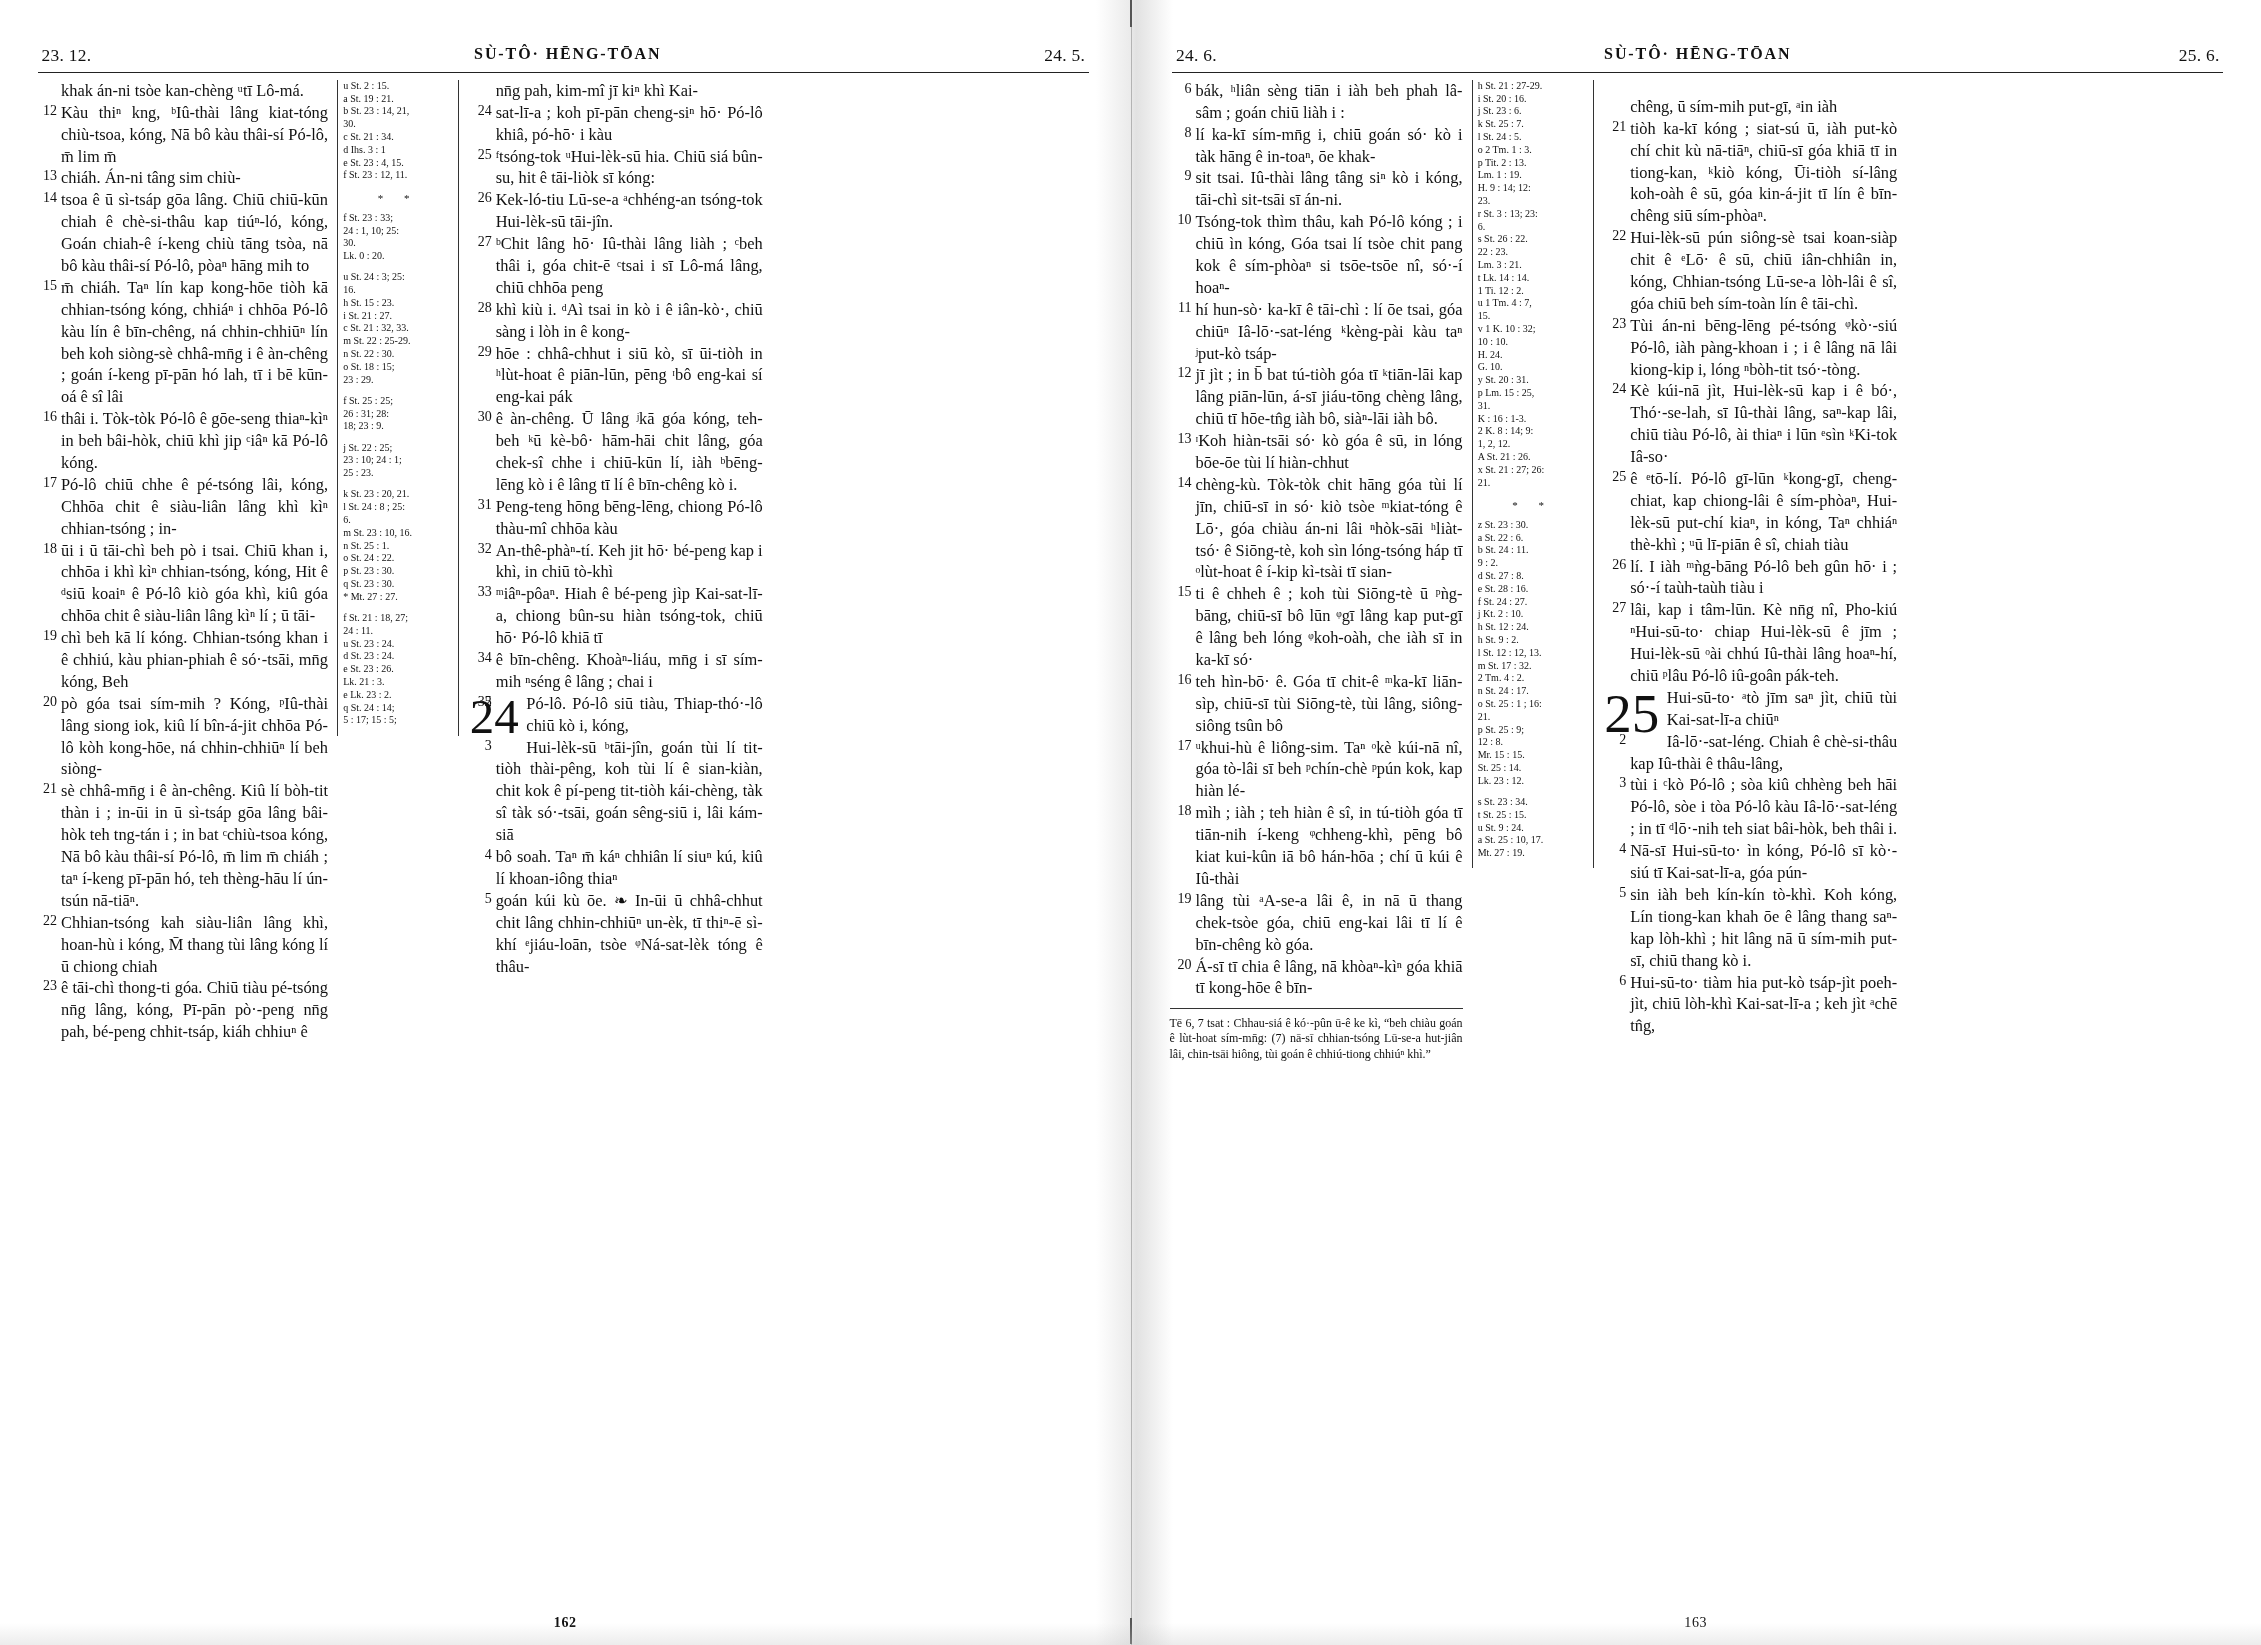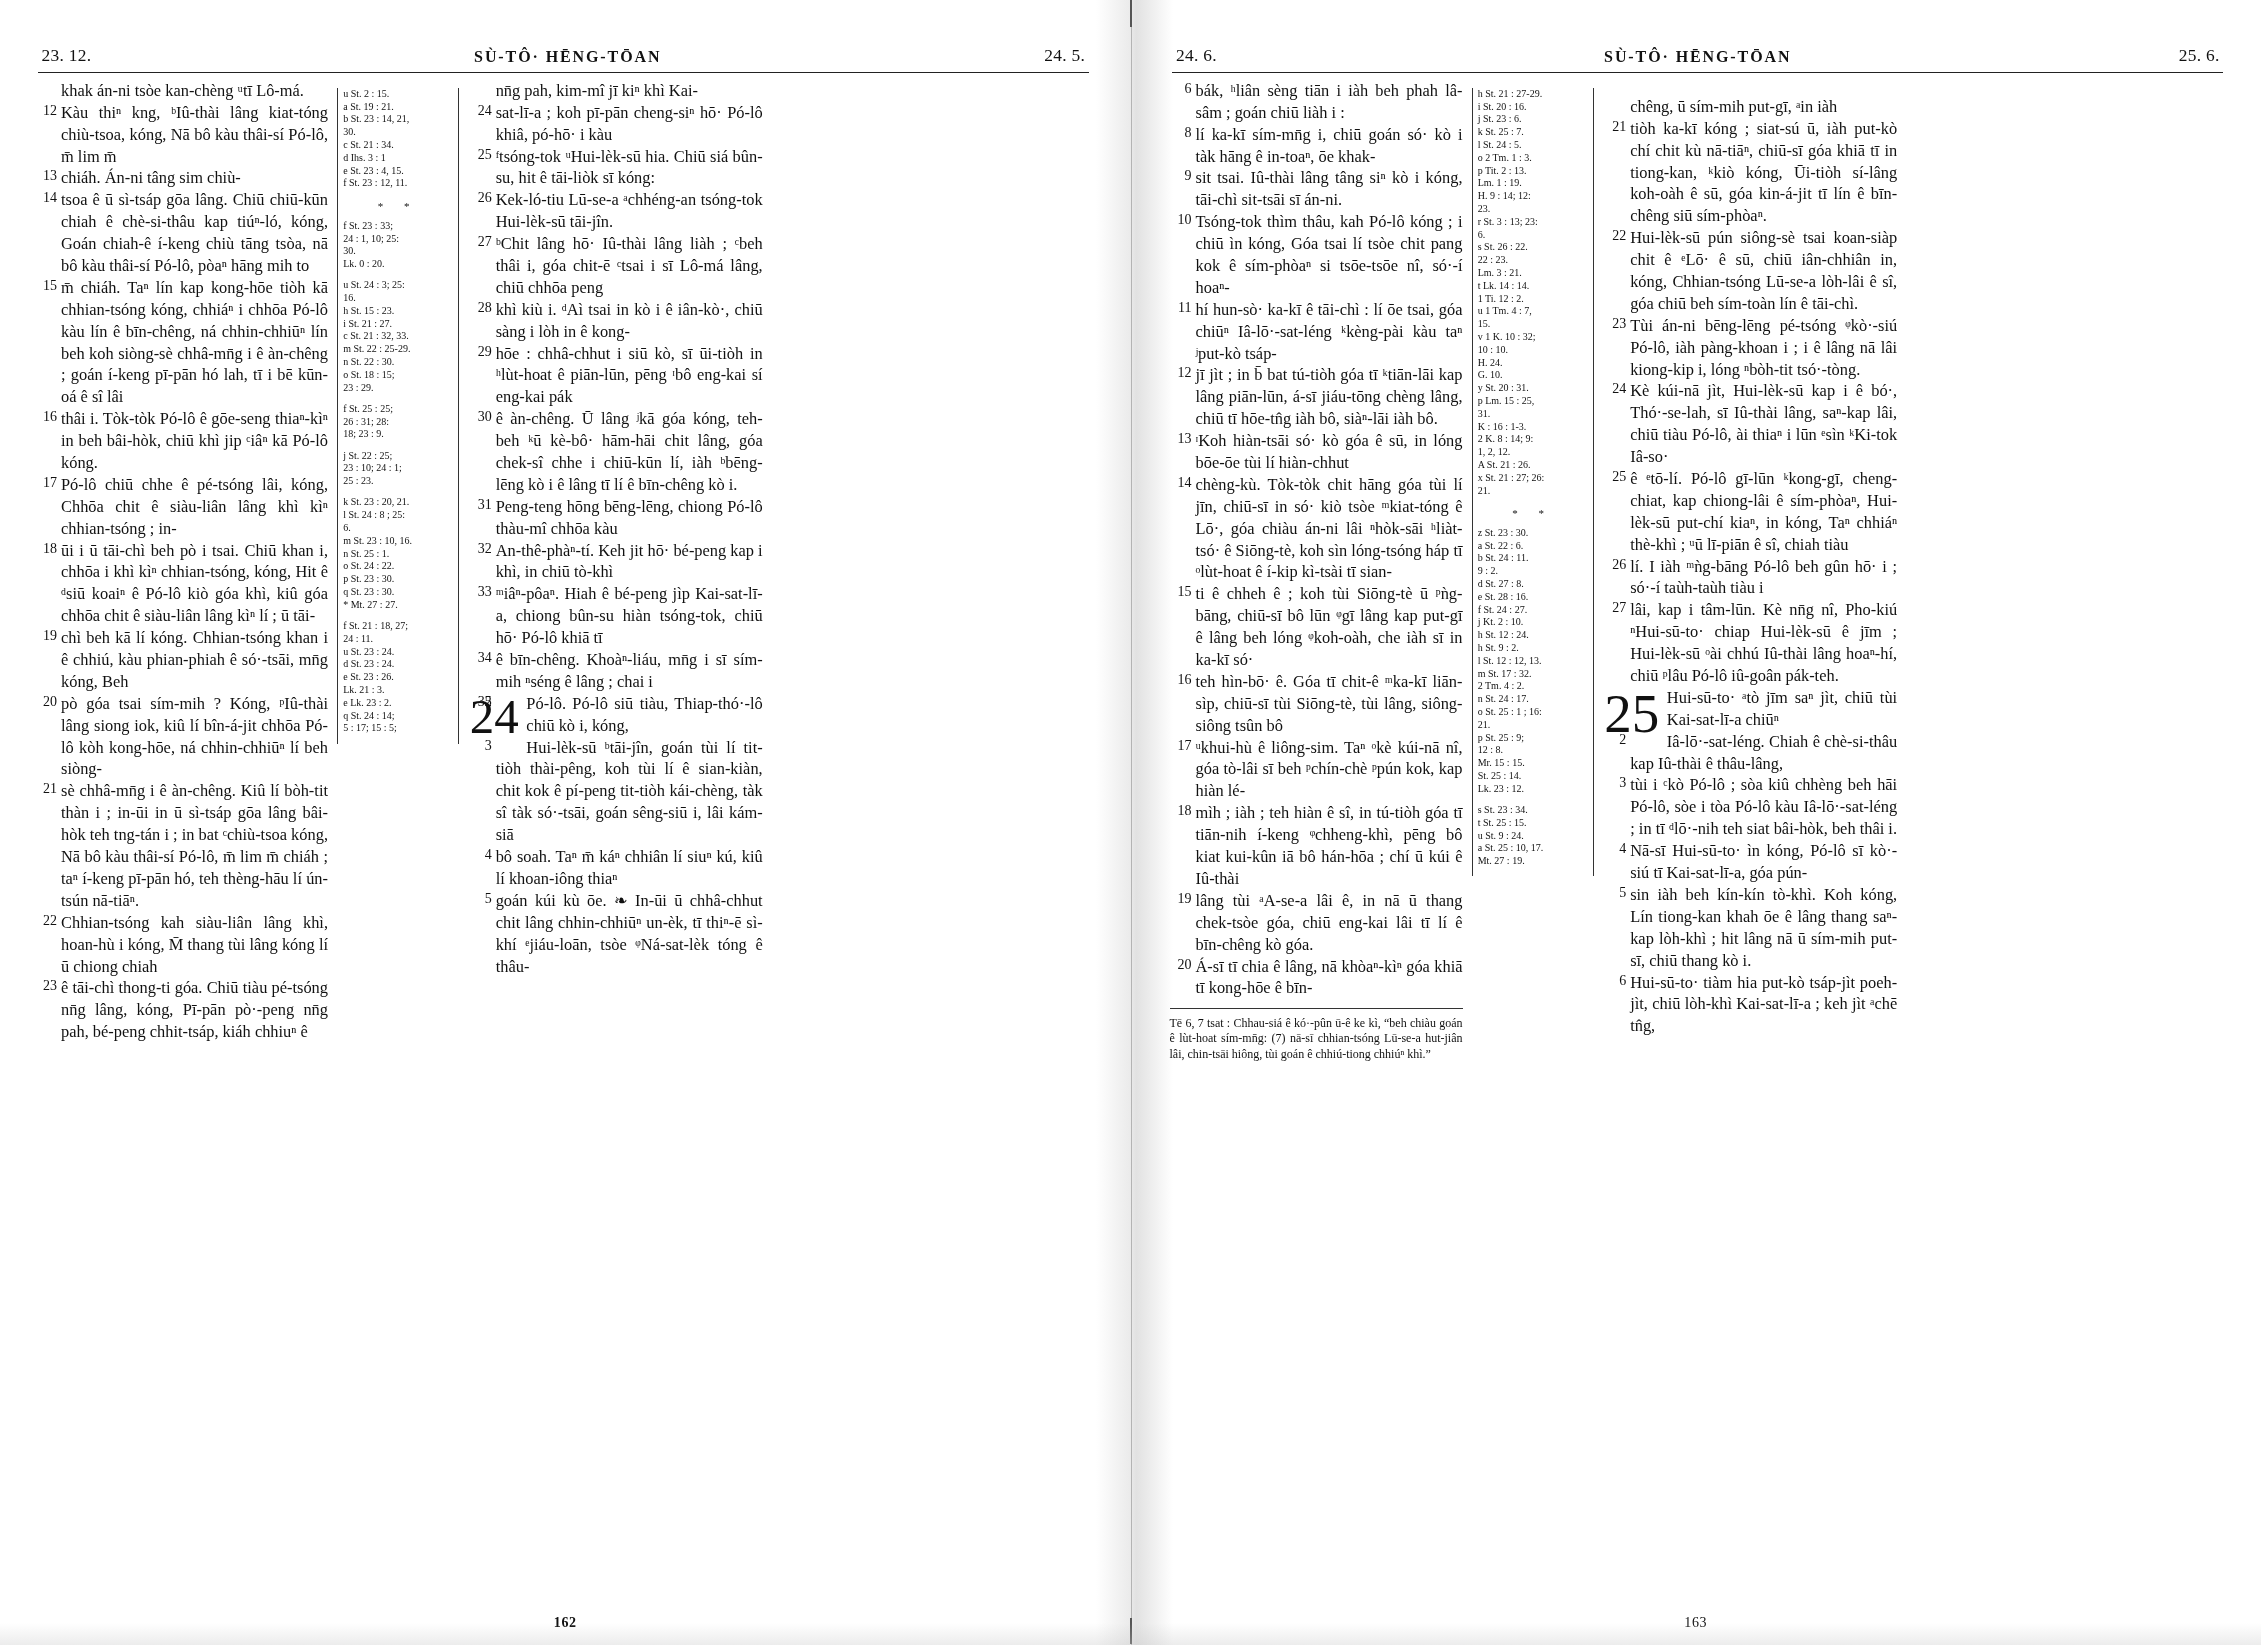--- a/index.html
+++ b/index.html
@@ -51,21 +51,21 @@
     position: absolute;
     left: 1131px;
     top: 0;
     width: 1.3px;
     height: 100%;
     background: rgba(80,80,80,0.35);
   }
   
   .runhead {
     display: flex;
-    align-items: flex-end;
+    align-items: flex-start;
     justify-content: space-between;
     font-size: 17.4px;
     letter-spacing: 0.3px;
     padding: 0 6.4px 3.9px 6.4px;
   }
   .runhead .ref {
     font-size: 17.4px;
     font-weight: normal;
   }
   .runhead .title {
@@ -89,21 +89,20 @@
     line-height: 1.335;
     text-align: justify;
     position: relative;
   }
   .col-notes {
     width: 110px;
     font-size: 10px;
     line-height: 1.28;
     padding: 0 5.2px;
     position: relative;
-    margin-top: 8px;
   }
   .vrule-left {
     border-left: 1px solid #333;
   }
   .vrule-right {
     border-right: 1px solid #333;
   }
   .col-text.first { padding-right: 9px; }
   .col-text.second { padding-left: 10.3px; }
   .col-text.third { padding-right: 9px; }

